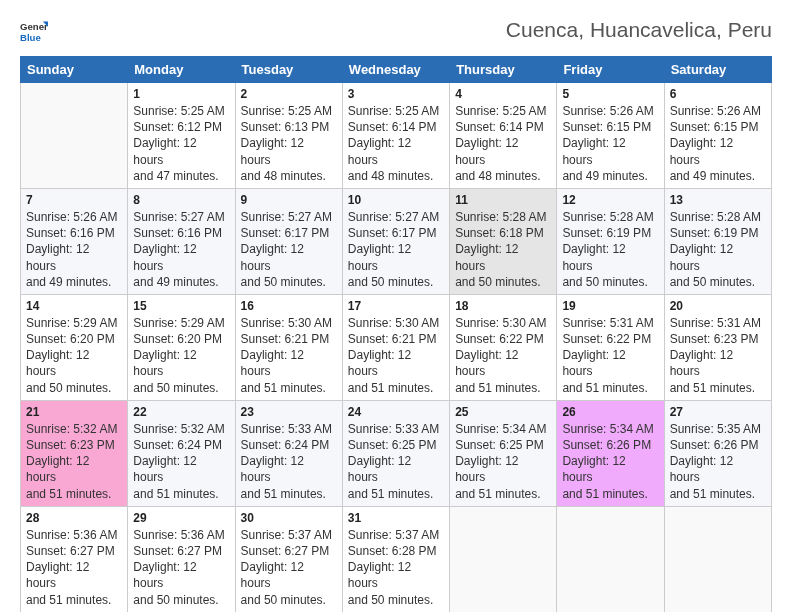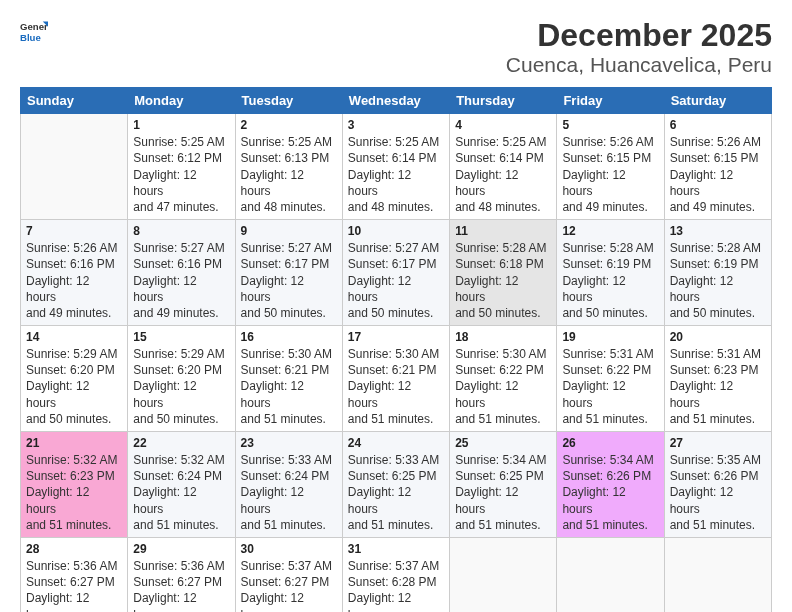--- a/index.html
+++ b/index.html
@@ -92,21 +92,20 @@
 <div class="page">
   <div class="header">
     <div class="logo">
       <svg class="logo-icon" viewBox="0 0 32 32" xmlns="http://www.w3.org/2000/svg">
         <text x="0" y="14" font-size="11" font-weight="bold" fill="#333" font-family="Arial">General</text>
         <text x="0" y="26" font-size="11" font-weight="bold" fill="#1a6bbf" font-family="Arial">Blue</text>
         <polygon points="26,4 32,10 32,4" fill="#1a6bbf"></polygon>
       </svg>
     </div>
     <div class="title-block">
-      <div class="month-title">December 2025</div>
       <div class="subtitle">Cuenca, Huancavelica, Peru</div>
     </div>
   </div>
 
   <table class="calendar">
     <thead>
       <tr>
         <th>Sunday</th>
         <th>Monday</th>
         <th>Tuesday</th>

